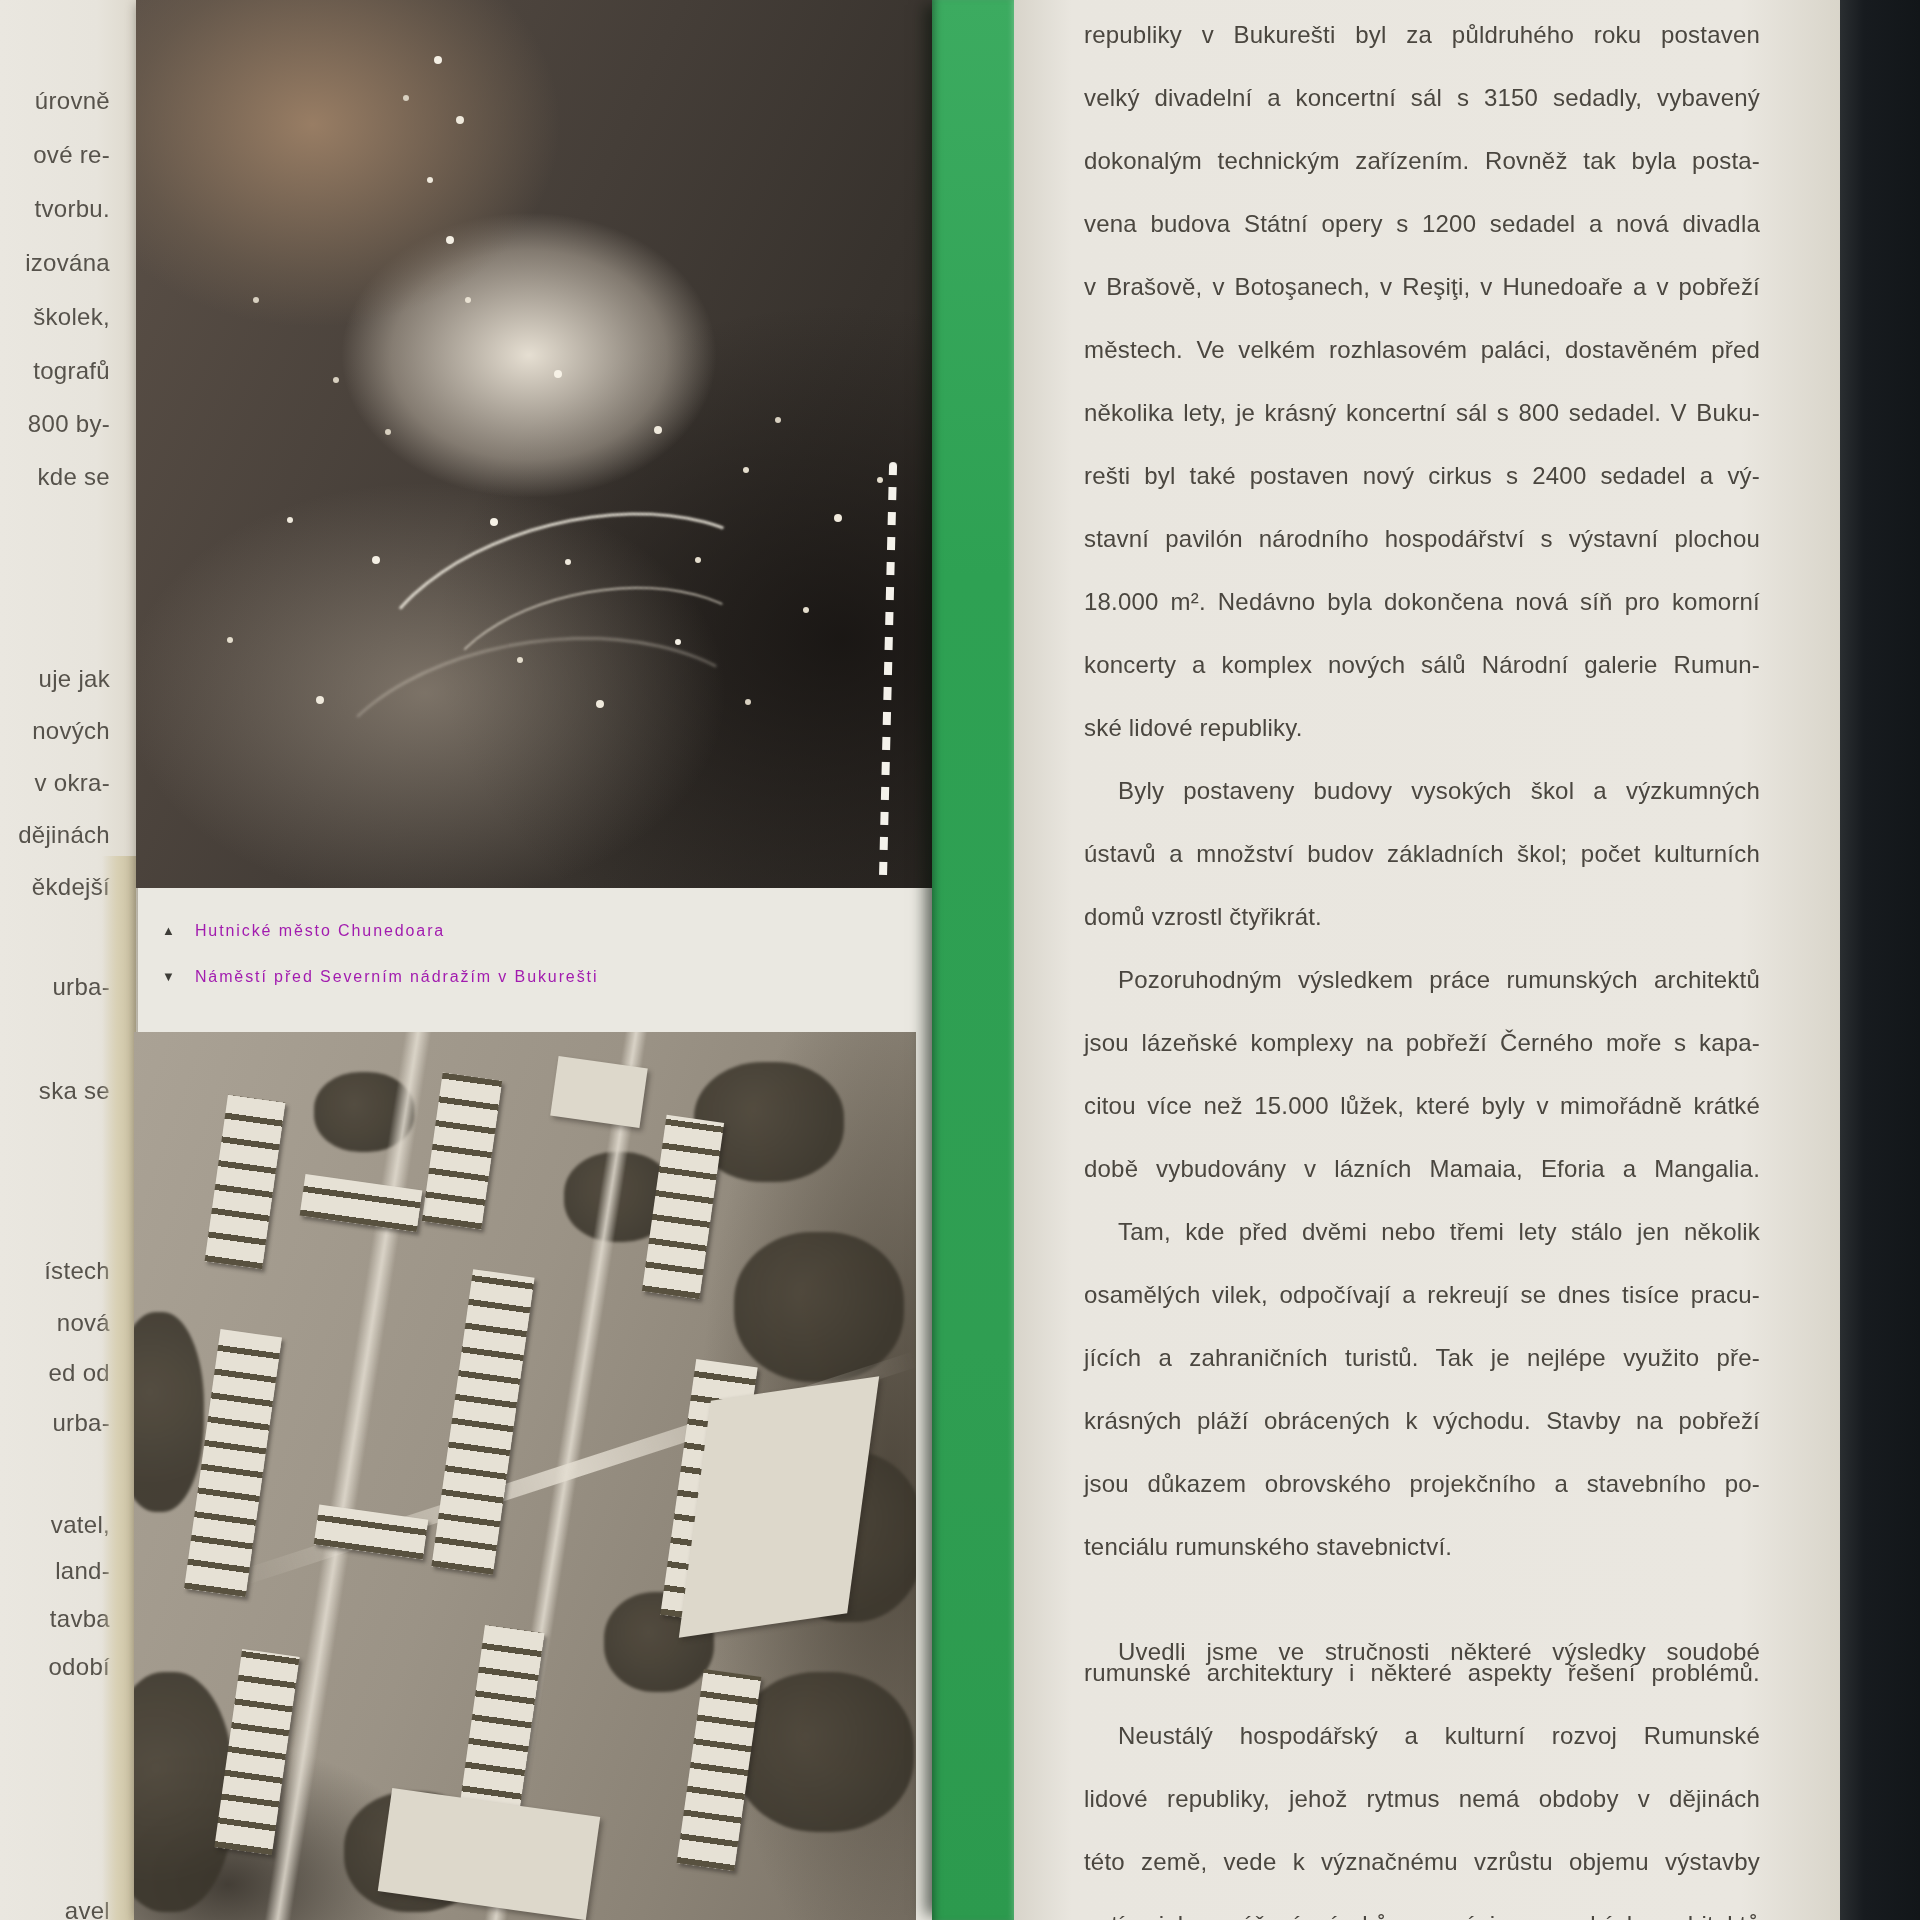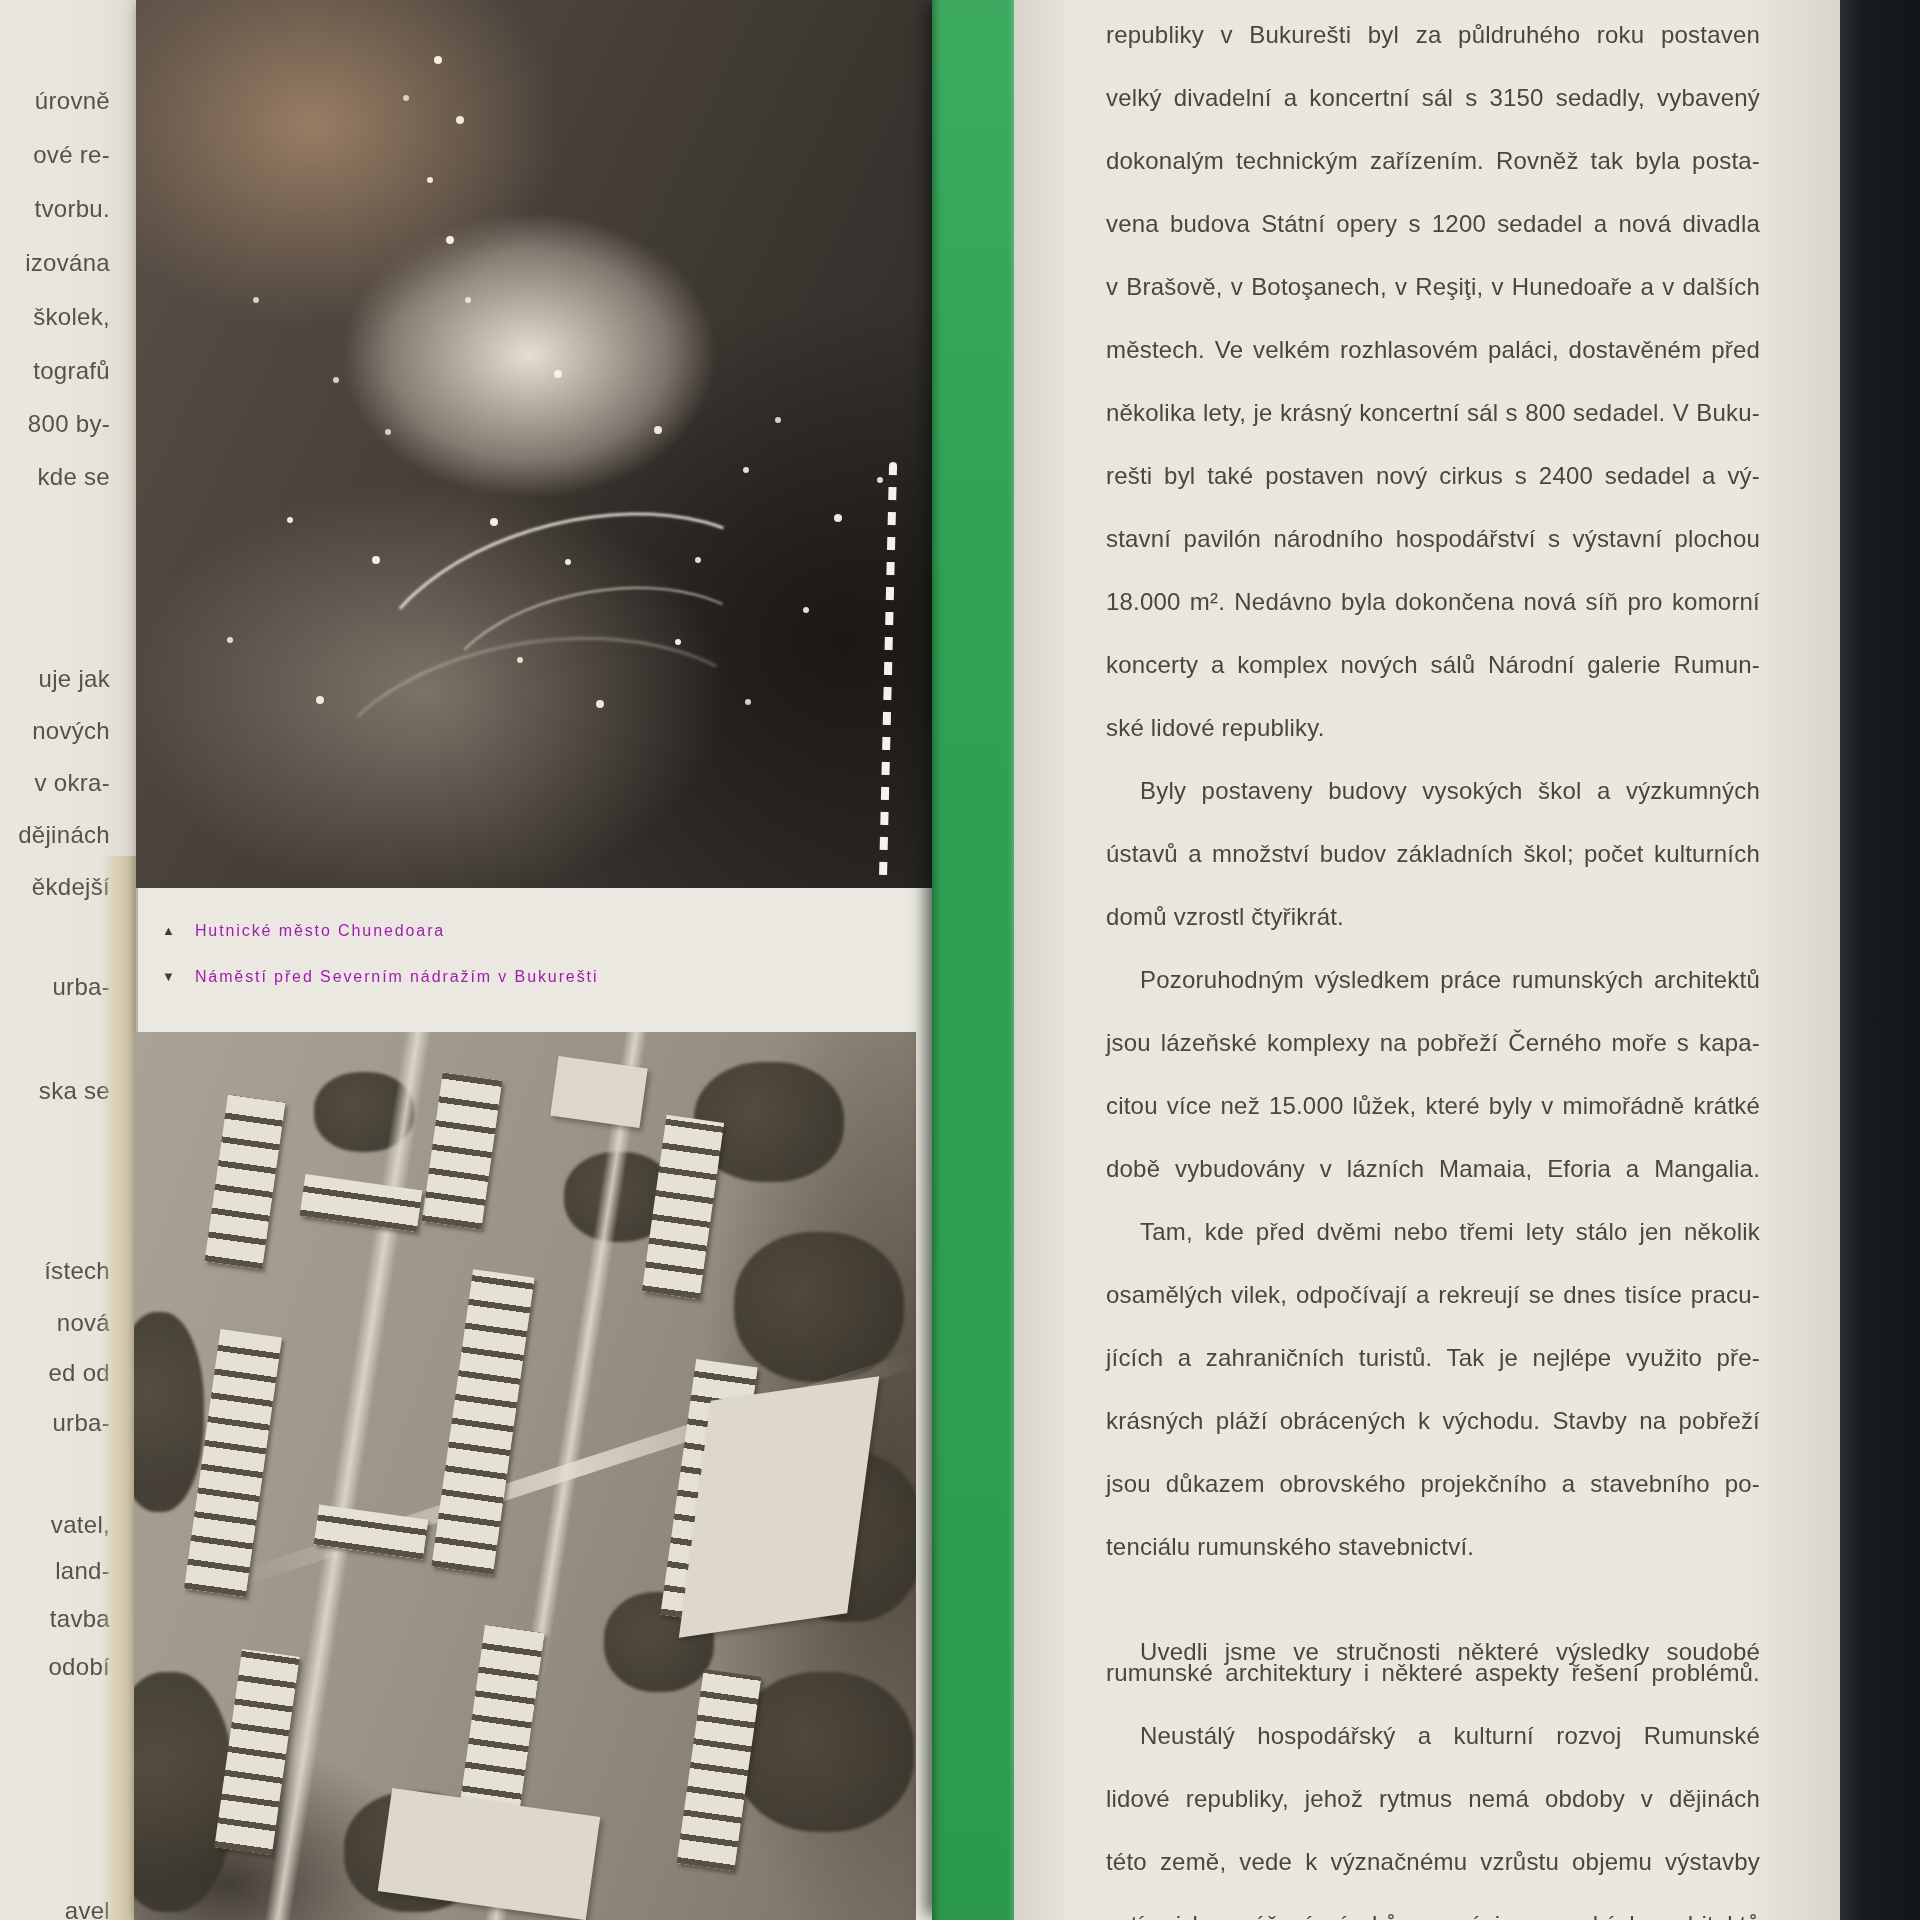--- a/index.html
+++ b/index.html
@@ -104,21 +104,21 @@
   }
 
   
   .page-right {
     position:absolute; left:1014px; top:0; width:826px; height:1920px;
     background:linear-gradient(90deg,#d8d4ca 0%, #e9e6df 7%, #eae7e0 88%, #d9d5ca 100%);
   }
   .tcol { position:absolute; left:1084px; top:0; width:676px; height:1920px; }
   .tl {
     position:absolute; left:0; right:0; font-size:24px; line-height:30px;
-    color:#4a463f; letter-spacing:0.2px; white-space:normal;margin-left:22px;
+    color:#4a463f; letter-spacing:0.2px; white-space:normal;
   }
   .tl.j { text-align:justify; text-align-last:justify; }
   .tl.l { text-align:left; }
   .tl.ind { padding-left:34px; }
 
   .right-dark {
     position:absolute; left:1840px; top:0; width:80px; height:1920px;
     background:linear-gradient(90deg,#2a2e31 0%, #171b1f 30%, #121619 100%);
   }
 </style>
@@ -210,21 +210,21 @@
   </div>
 
   <div class="green-stripe"></div>
 
   <div class="page-right"></div>
   <div class="tcol">
     <div class="tl j" style="top:20px">republiky v Bukurešti byl za půldruhého roku postaven</div>
     <div class="tl j" style="top:83px">velký divadelní a koncertní sál s 3150 sedadly, vybavený</div>
     <div class="tl j" style="top:146px">dokonalým technickým zařízením. Rovněž tak byla posta-</div>
     <div class="tl j" style="top:209px">vena budova Státní opery s 1200 sedadel a nová divadla</div>
-    <div class="tl j" style="top:272px">v Brašově, v Botoşanech, v Reşiţi, v Hunedoaře a v dalších</div>
+    <div class="tl j" style="top:272px">v Brašově, v Botoşanech, v Reşiţi, v Hunedoaře a v pobřeží</div>
     <div class="tl j" style="top:335px">městech. Ve velkém rozhlasovém paláci, dostavěném před</div>
     <div class="tl j" style="top:398px">několika lety, je krásný koncertní sál s 800 sedadel. V Buku-</div>
     <div class="tl j" style="top:461px">rešti byl také postaven nový cirkus s 2400 sedadel a vý-</div>
     <div class="tl j" style="top:524px">stavní pavilón národního hospodářství s výstavní plochou</div>
     <div class="tl j" style="top:587px">18.000 m². Nedávno byla dokončena nová síň pro komorní</div>
     <div class="tl j" style="top:650px">koncerty a komplex nových sálů Národní galerie Rumun-</div>
     <div class="tl l" style="top:713px">ské lidové republiky.</div>
     <div class="tl j ind" style="top:776px">Byly postaveny budovy vysokých škol a výzkumných</div>
     <div class="tl j" style="top:839px">ústavů a množství budov základních škol; počet kulturních</div>
     <div class="tl l" style="top:902px">domů vzrostl čtyřikrát.</div>

